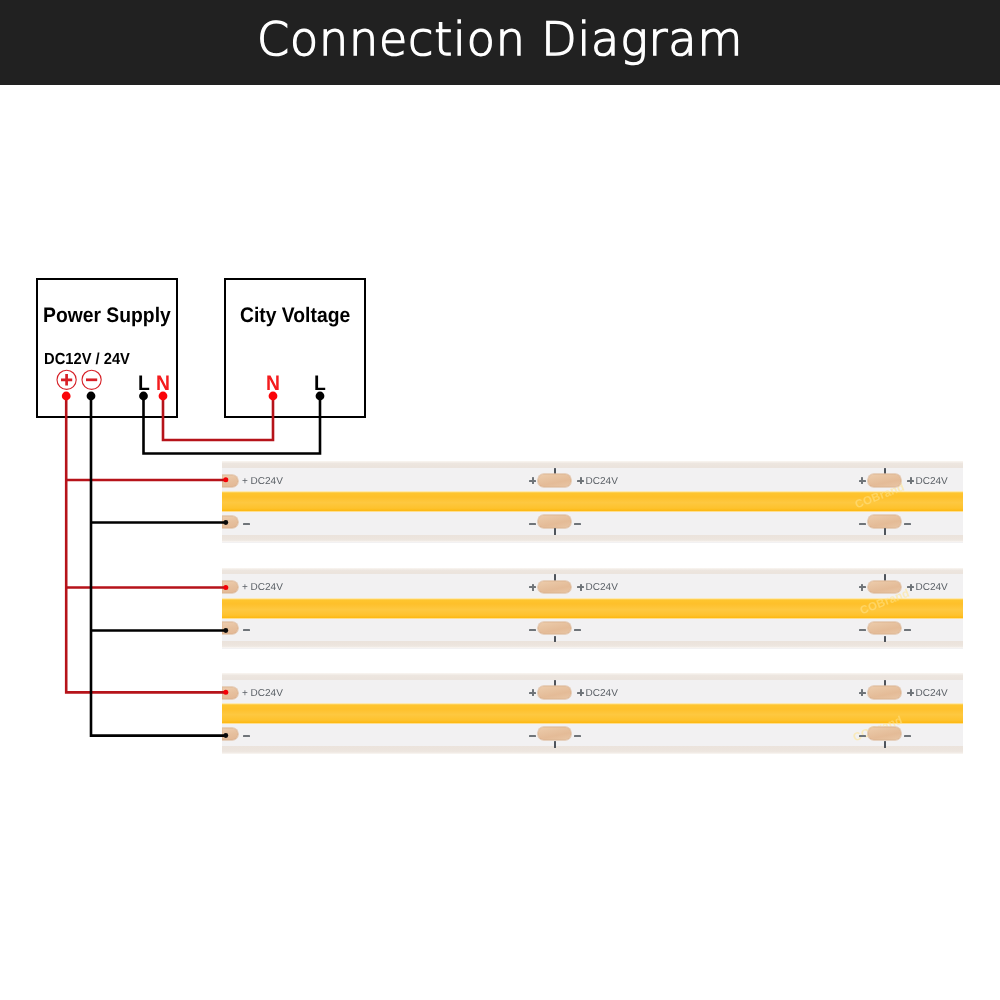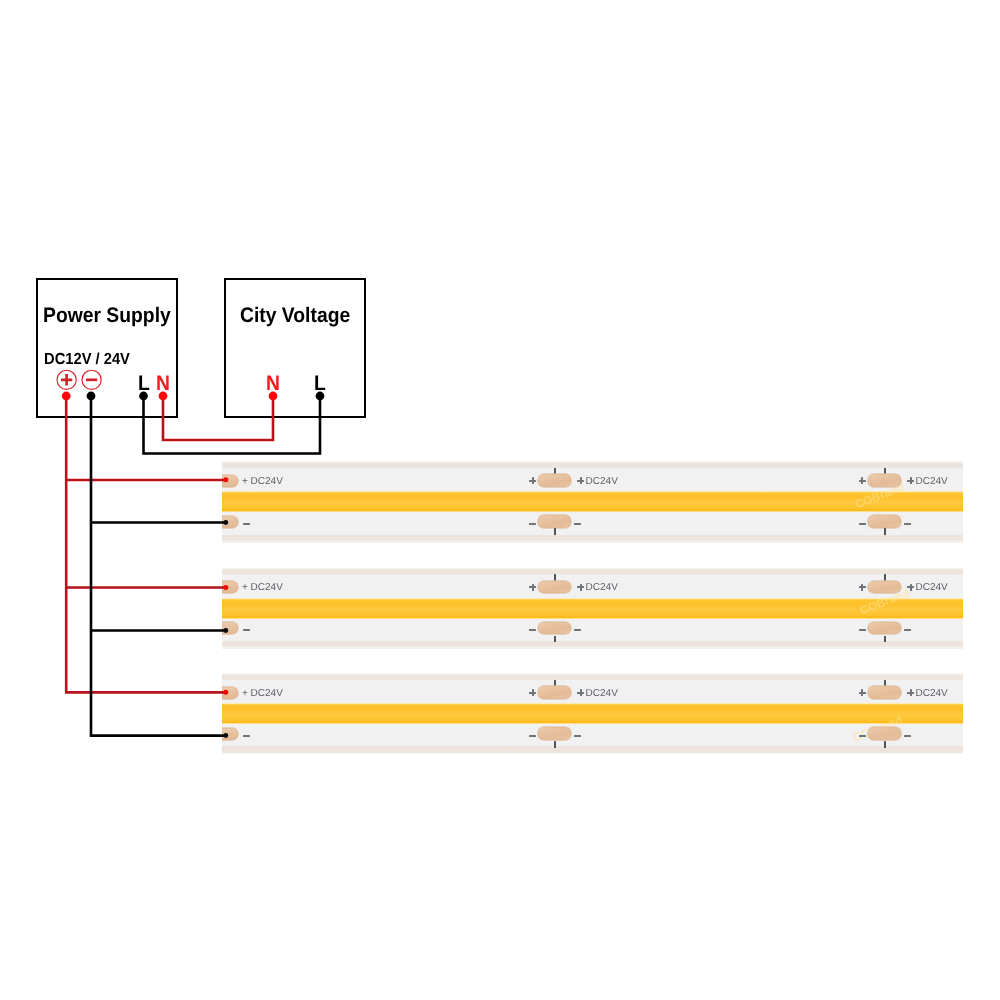--- a/index.html
+++ b/index.html
@@ -52,20 +52,23 @@
   .dcl{position:absolute;color:#5b6066;white-space:nowrap;font-weight:500;}
   .wm{position:absolute;color:rgba(255,228,140,0.55);font-weight:bold;
       white-space:nowrap;transform:rotate(-21deg);transform-origin:0 0;
       line-height:1;letter-spacing:0.2px;}
 </style>
 </head>
 <body>
 
 <div id="page">
 
+  <div class="header">
+    <div class="header-title">Connection Diagram</div>
+  </div>
 
   <div class="box" style="left:36px;top:278px;width:142px;height:140px;"></div>
   <div class="box-title" style="left:42.5px;top:303.5px;font-size:21px;">Power Supply</div>
   <div class="box-sub" style="left:43.5px;top:351px;font-size:16px;">DC12V / 24V</div>
 
   <svg class="wire" style="left:56px;top:369px;" width="22" height="22" viewBox="0 0 22 22">
     <circle cx="10.6" cy="10.8" r="9.6" fill="none" stroke="#d62027" stroke-width="1.1"></circle>
     <path d="M10.6 4.9 L10.6 16.6 M5.0 10.8 L16.2 10.8" stroke="#d82027" stroke-width="2.7" stroke-linecap="butt"></path>
   </svg>
 

